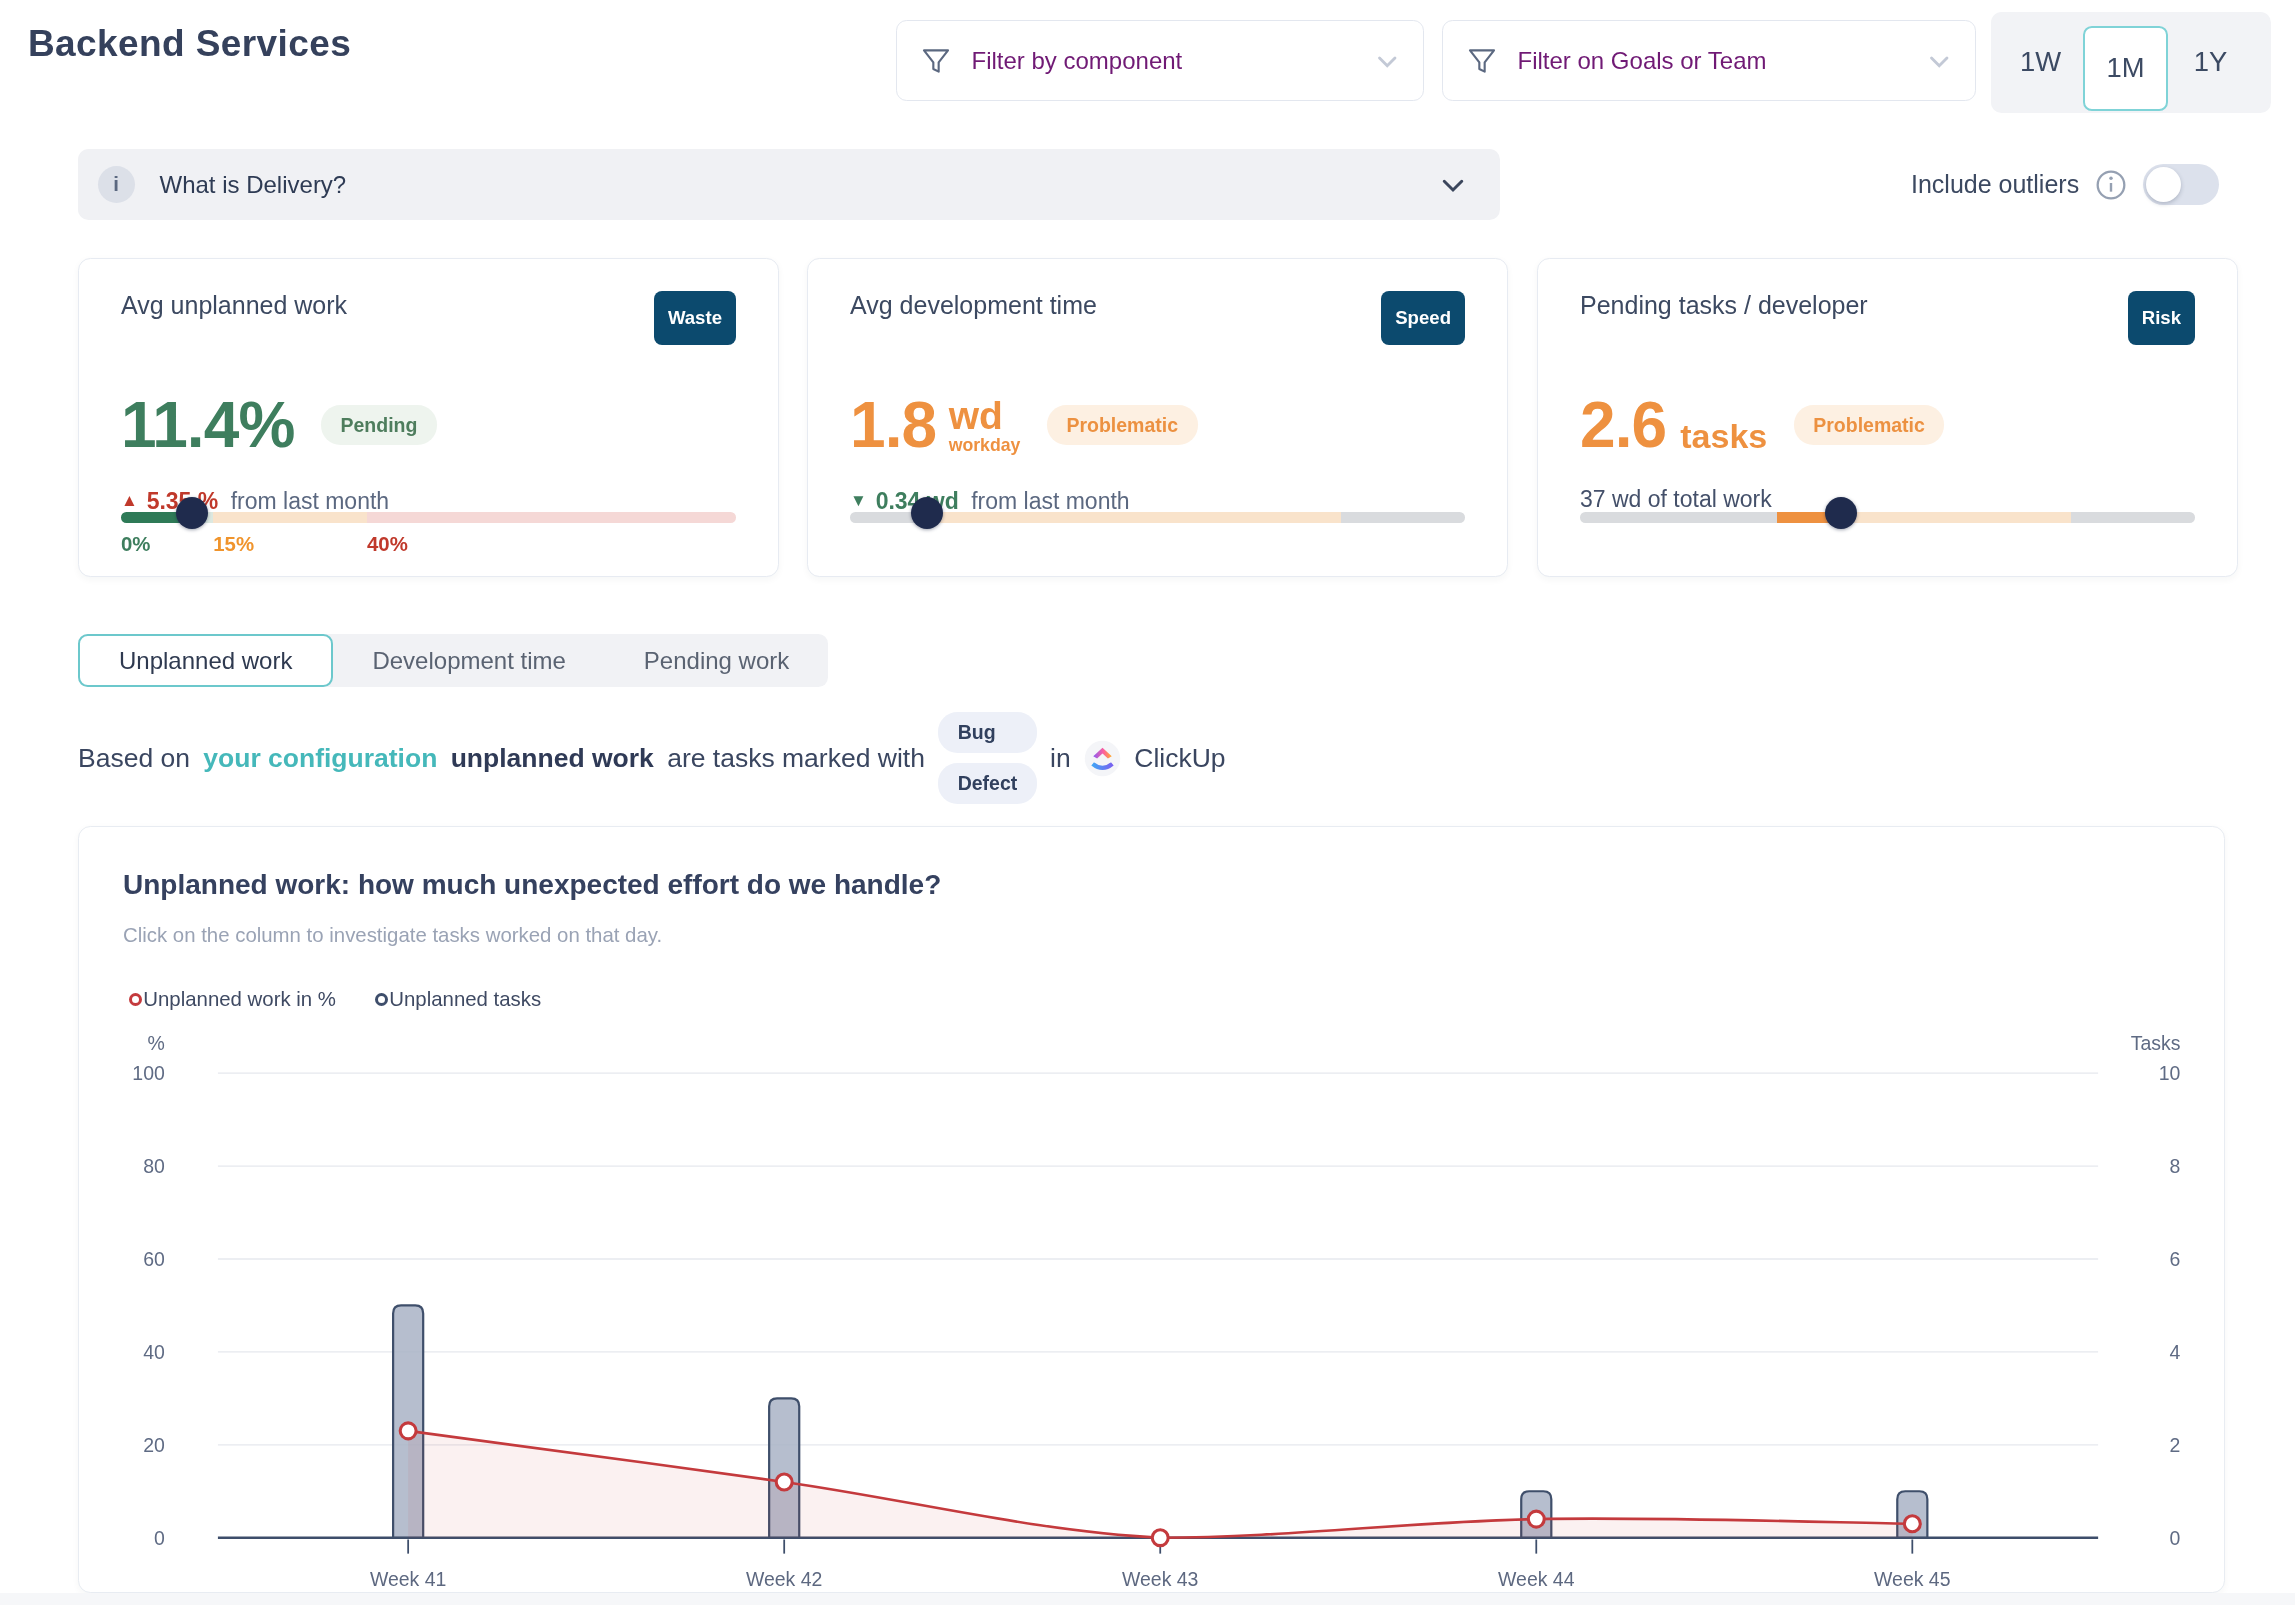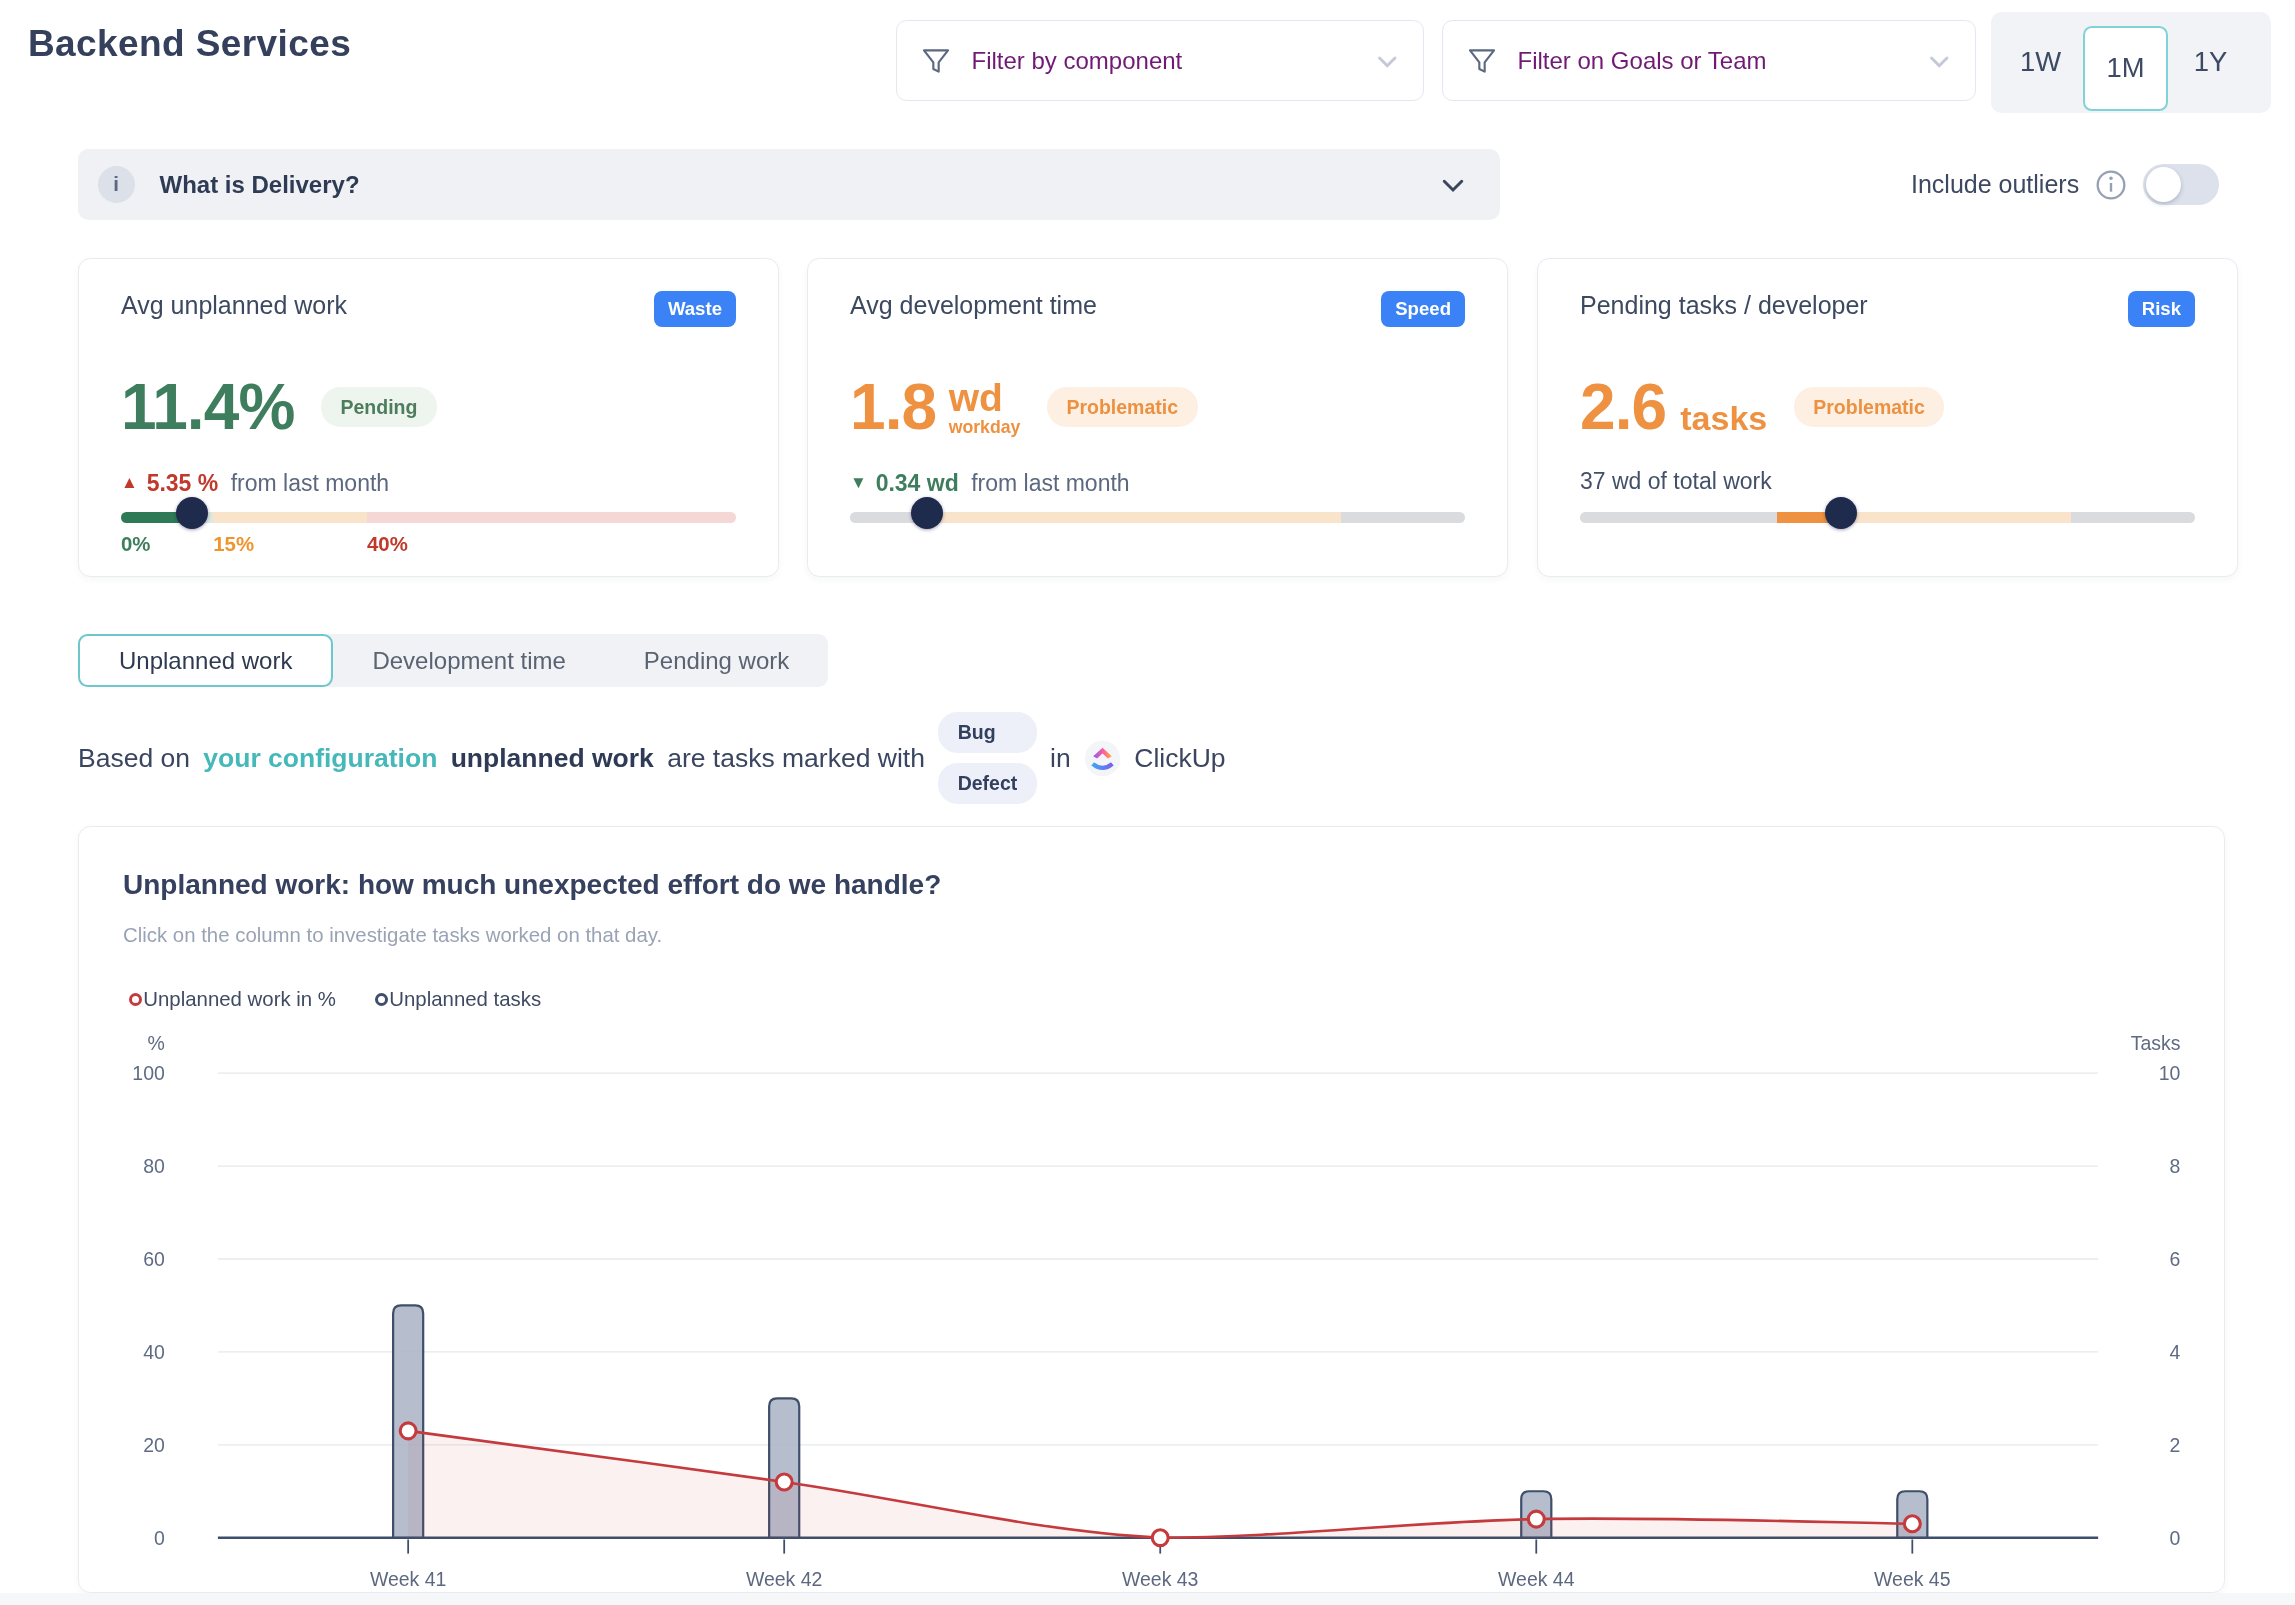--- a/index.html
+++ b/index.html
@@ -16,34 +16,34 @@
   .time-group{position:absolute;left:1991px;top:11.5px;width:280px;height:101px;background:#f2f3f6;border-radius:10.6px;
               display:flex;align-items:center;justify-content:flex-start;padding:0 7px;box-sizing:border-box;}
   .time-btn{min-width:85px;height:85px;display:flex;align-items:center;justify-content:center;
             font-size:27.4px;color:#3c4a63;border-radius:8.8px;cursor:pointer;box-sizing:border-box;}
   .time-btn.selected{background:#fff;border:2.7px solid #7fd3d7;margin-top:12px;}
   
   .delivery{position:absolute;left:78px;top:149px;width:1422px;height:71px;background:#f0f1f4;border-radius:10.6px;
             display:flex;align-items:center;padding:0 32px 0 19.5px;box-sizing:border-box;}
   .icircle{width:37px;height:37px;border-radius:50%;background:#dce0e8;color:#5b6880;display:flex;align-items:center;
            justify-content:center;font-size:20.4px;font-weight:bold;}
-  .delivery .lbl{margin-left:25px;font-size:24px;font-weight:bold;color:#2e3b54;}
+  .delivery .lbl{margin-left:25px;font-size:24px;font-weight:normal;color:#2e3b54;}
   .delivery .chev{margin-left:auto;}
   
   .outliers{position:absolute;left:1911px;top:158px;height:53px;display:flex;align-items:center;gap:16px;}
   .outliers .lbl{font-size:25px;color:#3c4961;}
   .toggle{width:76px;height:41px;border-radius:20.4px;background:#dce1ec;position:relative;cursor:pointer;}
   .toggle .knob{position:absolute;left:2.7px;top:2.7px;width:35px;height:35px;border-radius:50%;background:#fff;
                 box-shadow:0 1.8px 4.4px rgba(40,50,80,.25);}
   
   .card{position:absolute;top:258px;width:701px;height:319px;background:#fff;border:1.8px solid #e7ebf2;border-radius:12.4px;
         box-sizing:border-box;padding:32px 42px;box-shadow:0 2.7px 7px rgba(30,41,59,.04);}
   .card-head{display:flex;justify-content:space-between;align-items:flex-start;}
   .card-title{font-size:25px;color:#3c4961;}
-  .card-tag{background:#3b82f6;color:#fff;font-size:18.6px;font-weight:bold;border-radius:8px;padding:7px 14px;}
+  .card-tag{background:#0c4a6e;color:#fff;font-size:18.6px;font-weight:bold;border-radius:8px;padding:16px 14px;}
   .value-row{display:flex;align-items:center;margin-top:42px;height:76px;}
   .big-num{font-size:64px;font-weight:bold;letter-spacing:-0.9px;}
   .green{color:#3e7e5e;} .orange{color:#ee9140;}
   .unit-block{display:flex;flex-direction:column;margin-left:12.4px;line-height:1;}
   .unit-main{font-size:39px;font-weight:bold;color:#ee9140;}
   .unit-sub{font-size:17.7px;font-weight:bold;color:#ee9140;margin-top:1.8px;}
   .unit-low{font-size:34px;font-weight:bold;color:#ee9140;margin-left:14px;margin-top:23px;}
   .pill{font-size:19.5px;font-weight:bold;border-radius:19.5px;padding:8.8px 19.5px;margin-left:26.5px;}
   .pill.healthy{background:#eef4ee;color:#4e7d5d;}
   .pill.problematic{background:#fdf0e2;color:#ec9141;}

